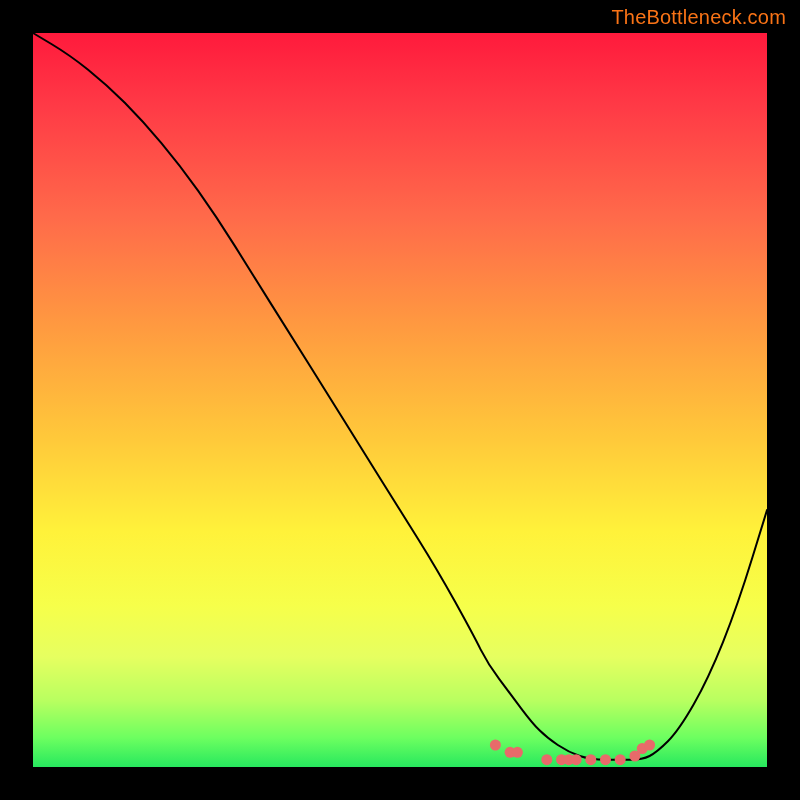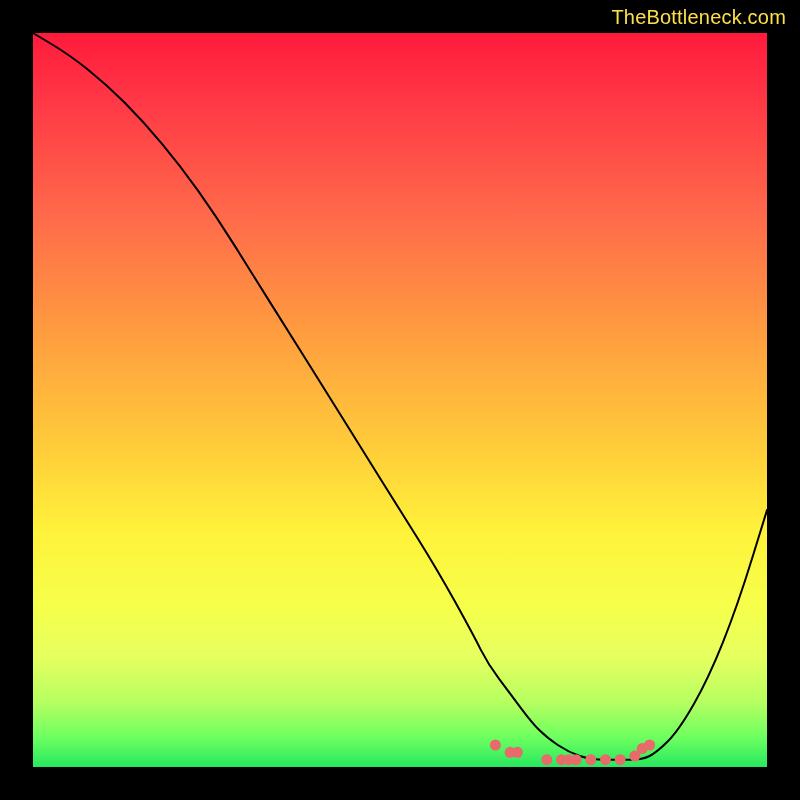--- a/index.html
+++ b/index.html
@@ -14,21 +14,21 @@
   .frame {
     position: relative;
     width: 800px;
     height: 800px;
     background: #000;
   }
   .watermark {
     position: absolute;
     top: 6px;
     right: 14px;
-    color: #fde047;
+    color: #f97316;
     font-size: 20px;
     font-weight: 500;
     letter-spacing: 0.2px;
     font-family: Arial, Helvetica, sans-serif;
     z-index: 5;
   }
   .plot-area {
     position: absolute;
     left: 33px;
     top: 33px;

